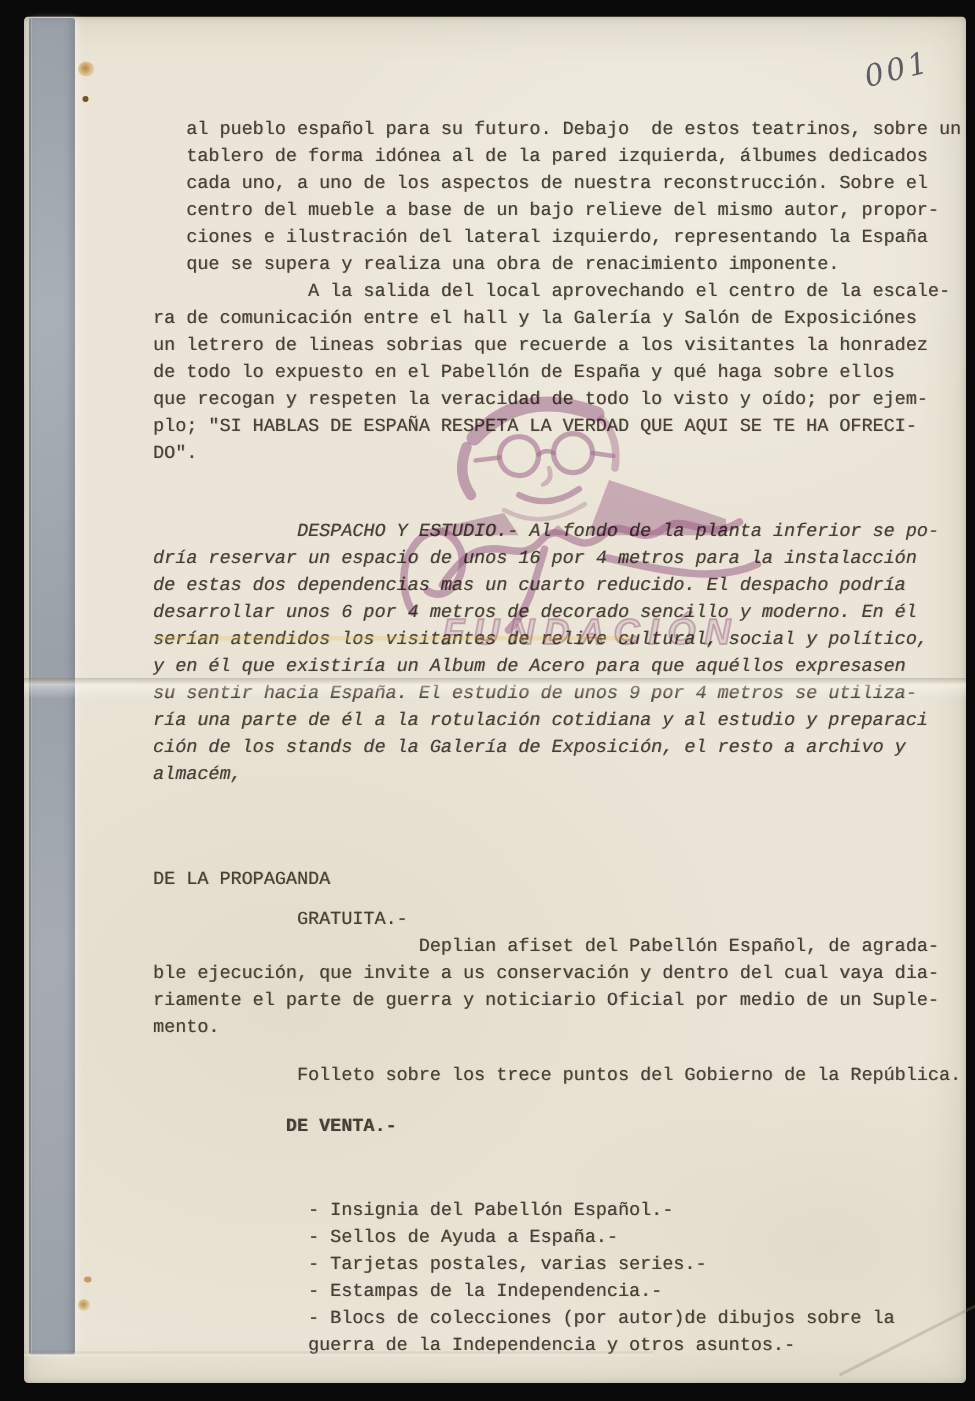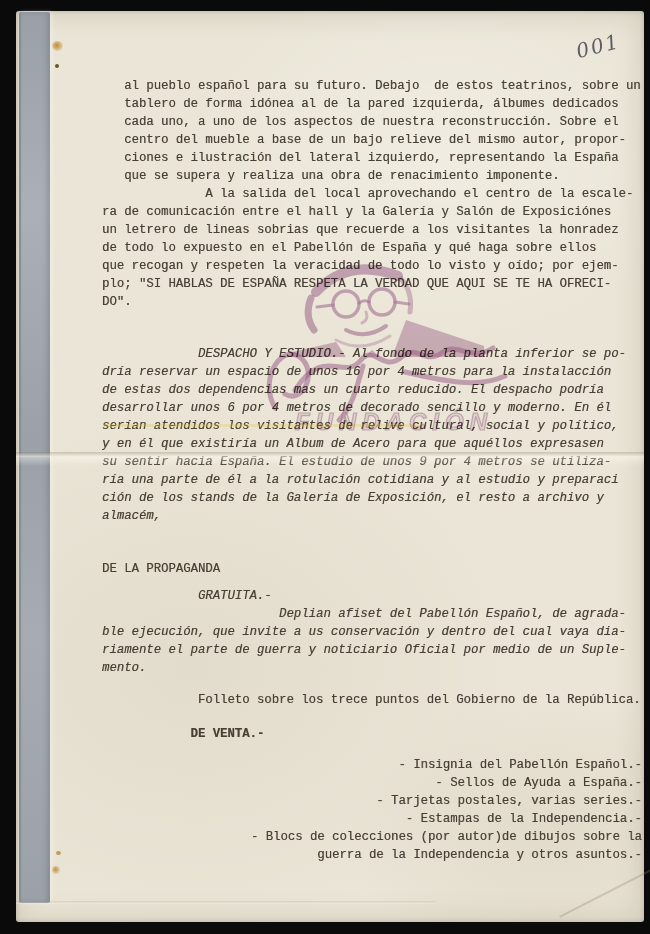--- a/index.html
+++ b/index.html
@@ -31,25 +31,25 @@
   #typed{
     position:absolute;left:102px;top:11px;width:540px;
     padding-top:66px;
     color:#473f35;
     font-size:12.3px;line-height:18px;
     white-space:pre;
     text-shadow:0.4px 0.3px 0.5px rgba(72,60,44,.5);
   }
   .tline{height:18px;}
   .tblock[data-name="despacho-paragraph"]{margin-top:34px;font-style:italic;}
-  .tblock[data-name="propaganda-heading"]{margin-top:35px;}
-  .tblock[data-name="gratuita-paragraph"]{margin-top:9px;font-style:italic;}
+  .tblock[data-name="propaganda-heading"]{margin-top:52px;}
+  .tblock[data-name="gratuita-paragraph"]{margin-top:9px;}
   .tblock[data-name="folleto-line"]{margin-top:14px;}
   .tblock[data-name="venta-heading"]{margin-top:16px;font-weight:bold;}
-  .tblock[data-name="venta-list"]{margin-top:13px;text-align:right;}
+  .tblock[data-name="venta-list"]{margin-top:38px;}
   
   #annotation{
     position:absolute;left:576px;top:34px;
     font-family:"DejaVu Serif",serif;font-style:italic;
     font-size:20px;color:#5e5d66;letter-spacing:2px;
     transform:rotate(-14deg);
   }
   
   #watermark{position:absolute;left:0;top:0;width:650px;height:934px;
     mix-blend-mode:multiply;pointer-events:none;}

